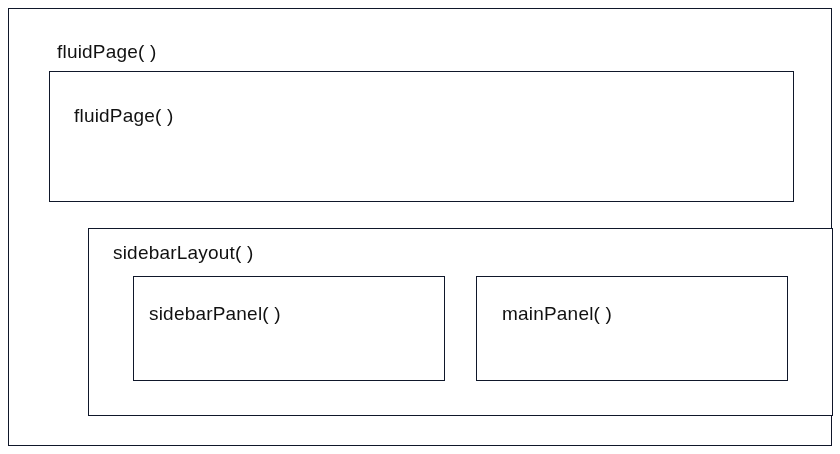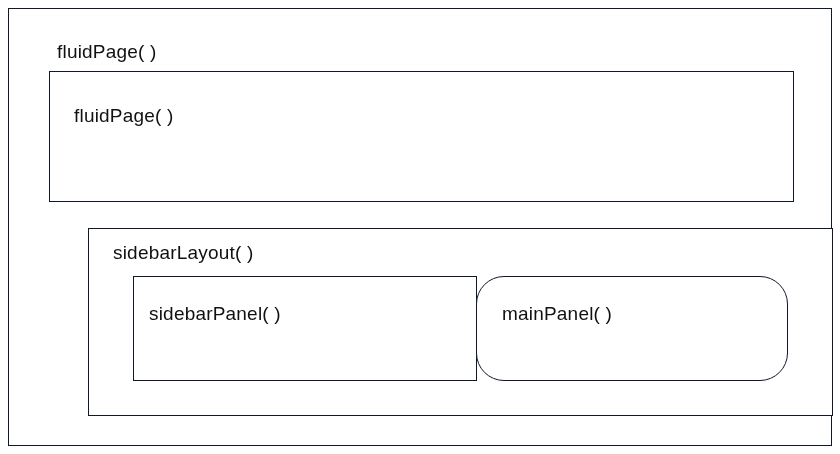--- a/index.html
+++ b/index.html
@@ -33,24 +33,24 @@
   
   .fluidpage-box   { left: 8px;   top: 8px;   width: 824px; height: 438px; }
   .fluidpage-label { left: 48px;  top: 32px; }
   
   .titlepanel-box   { left: 40px;  top: 62px;  width: 745px; height: 131px; }
   .titlepanel-label { left: 24px;  top: 33px; }
   
   .sidebarlayout-box   { left: 38px; top: 219px; width: 745px; height: 188px; margin-left: 41px; }
   .sidebarlayout-label { left: 24px; top: 13px; }
   
-  .sidebarpanel-box   { left: 44px;  top: 47px; width: 344px; height: 105px; }
+  .sidebarpanel-box   { left: 44px;  top: 47px; width: 312px; height: 105px; }
   .sidebarpanel-label { left: 15px;  top: 26px; }
   
-  .mainpanel-box   { left: 387px; top: 47px; width: 312px; height: 105px; border-radius: 28px; }
+  .mainpanel-box   { left: 387px; top: 47px; width: 312px; height: 105px; }
   .mainpanel-label { left: 25px;  top: 26px; }
 </style>
 </head>
 <body>
 
 <div class="canvas">
 
   <div class="box fluidpage-box">
     <span class="box-label fluidpage-label">fluidPage( )</span>
 

